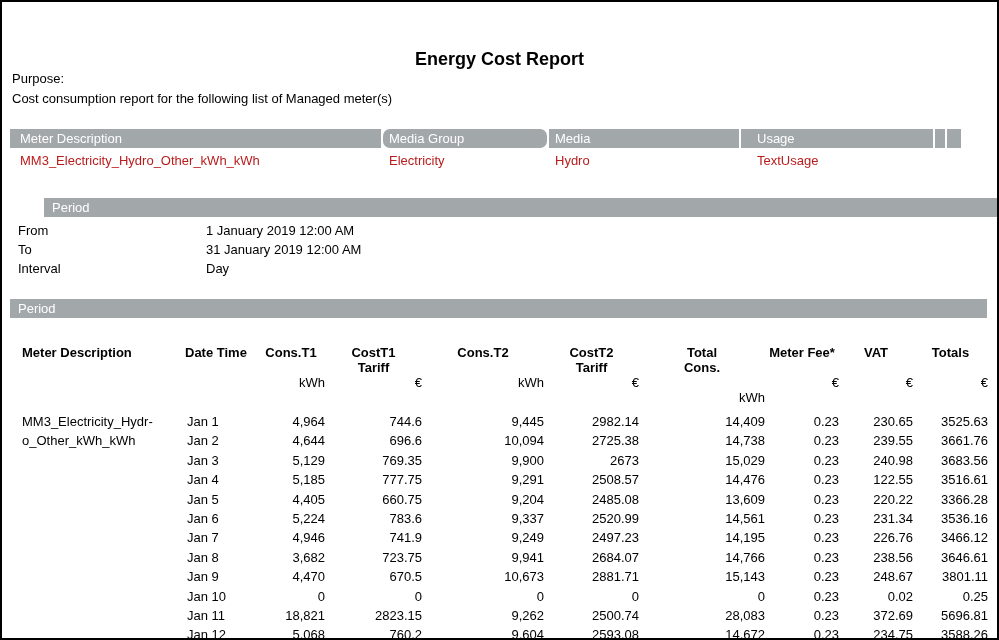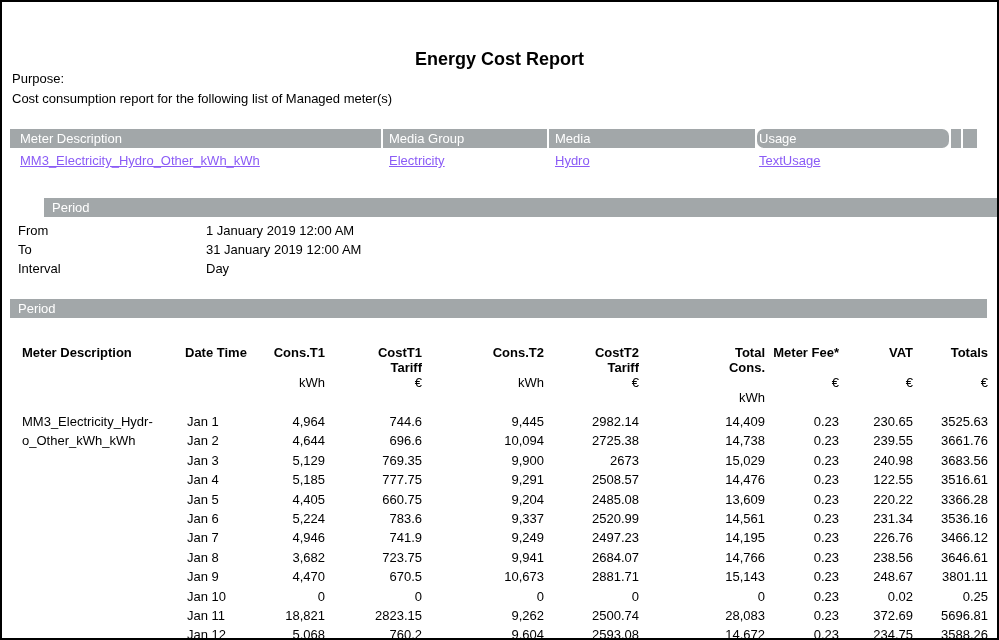--- a/index.html
+++ b/index.html
@@ -25,44 +25,44 @@
   .bar-row { position:absolute; left:8px; width:977px; height:19px; display:flex; gap:2px; }
   .bar-cell { background:#a2a7a9; color:#fff; line-height:19px; overflow:hidden; white-space:nowrap; }
   .section-bar {
     position:absolute; left:8px; width:977px; height:19px;
     background:#a2a7a9; color:#fff; line-height:19px; padding-left:8px;
   }
 
   
   .meter-bar { top:127px; }
   .mc1 { width:371px; padding-left:10px; }
-  .mc2 { width:164px; padding-left:6px; }
-  .mc3 { width:206px; padding-left:6px; }
-  .mc4 { width:192px; padding-left:2px;border-radius:7px; }
+  .mc2 { width:164px; padding-left:6px;border-radius:7px; }
+  .mc3 { width:190px; padding-left:6px; }
+  .mc4 { width:192px; padding-left:16px; }
   .mc5 { width:10px; }
   .mc6 { width:14px; }
   .meter-row { top:149px; }
-  .meter-row .bar-cell { background:transparent; color:#8b5cf6;text-decoration:underline; }
+  .meter-row .bar-cell { background:transparent; color:#b91c1c; }
 
   
   .period-bar { top:196px;margin-left:34px; }
   .period-fields { position:absolute; top:219px; left:0; width:100%;text-decoration:underline; }
   .period-field { position:relative; height:19px; line-height:19px; }
   .period-field .lbl { position:absolute; left:16px; }
   .period-field .val { position:absolute; left:204px; }
 
   
   .table-bar { top:297px; }
   table.main {
     position:absolute; top:343px; left:20px;
     width:966px; table-layout:fixed; border-collapse:collapse;
   }
   table.main td, table.main th { padding:0; vertical-align:top; overflow:hidden; }
   .pre { white-space:pre-line; }
-  tr.hdr th { font-weight:bold; line-height:15px; height:30px; text-align:right; }
+  tr.hdr th { font-weight:bold; line-height:15px; height:30px; text-align:center; }
   tr.hdr th.left { text-align:left; }
   tr.units td { line-height:15px; height:37px; text-align:right; }
   tbody.data td { line-height:19.4px; text-align:right; white-space:nowrap; }
   tbody.data td.c-meter { text-align:left; white-space:pre-line; line-height:19.4px; }
   tbody.data td.c-date { text-align:left; padding-left:2px;margin-left:47px; }
 </style>
 </head>
 <body>
 
 <div class="page">

